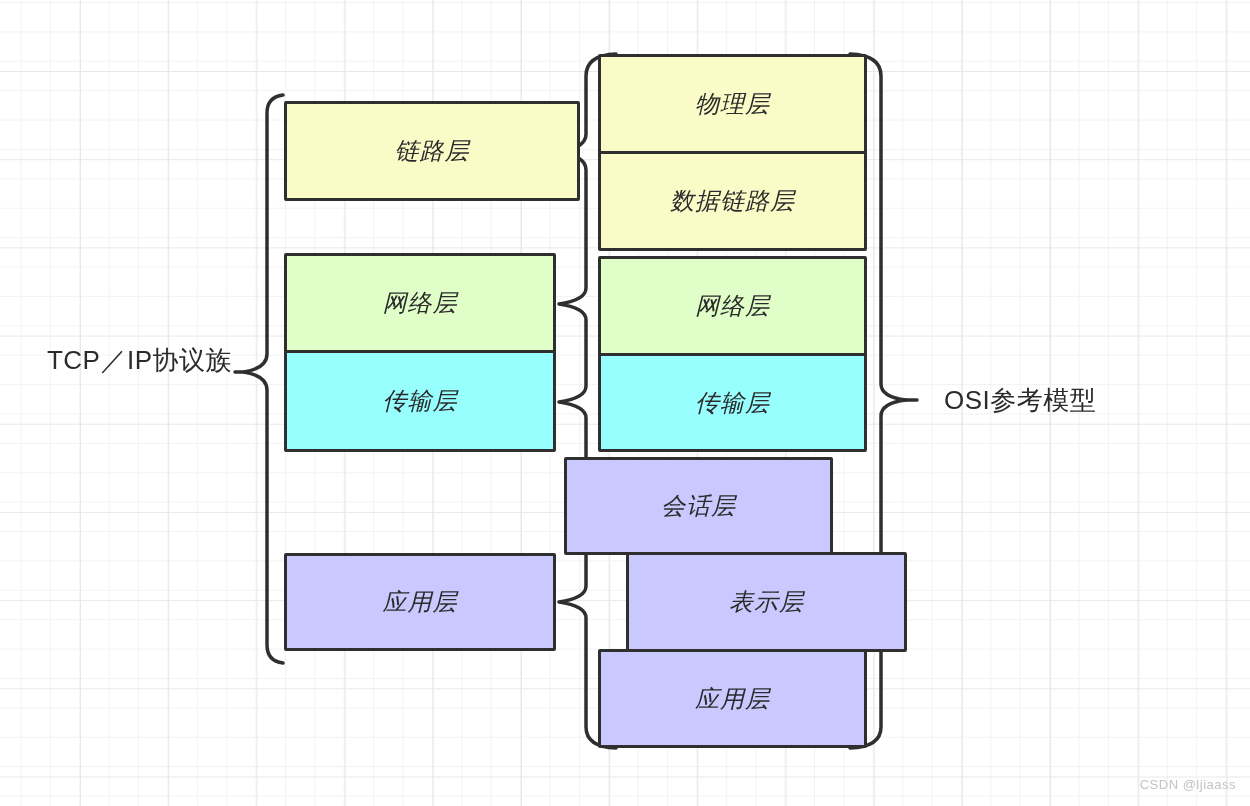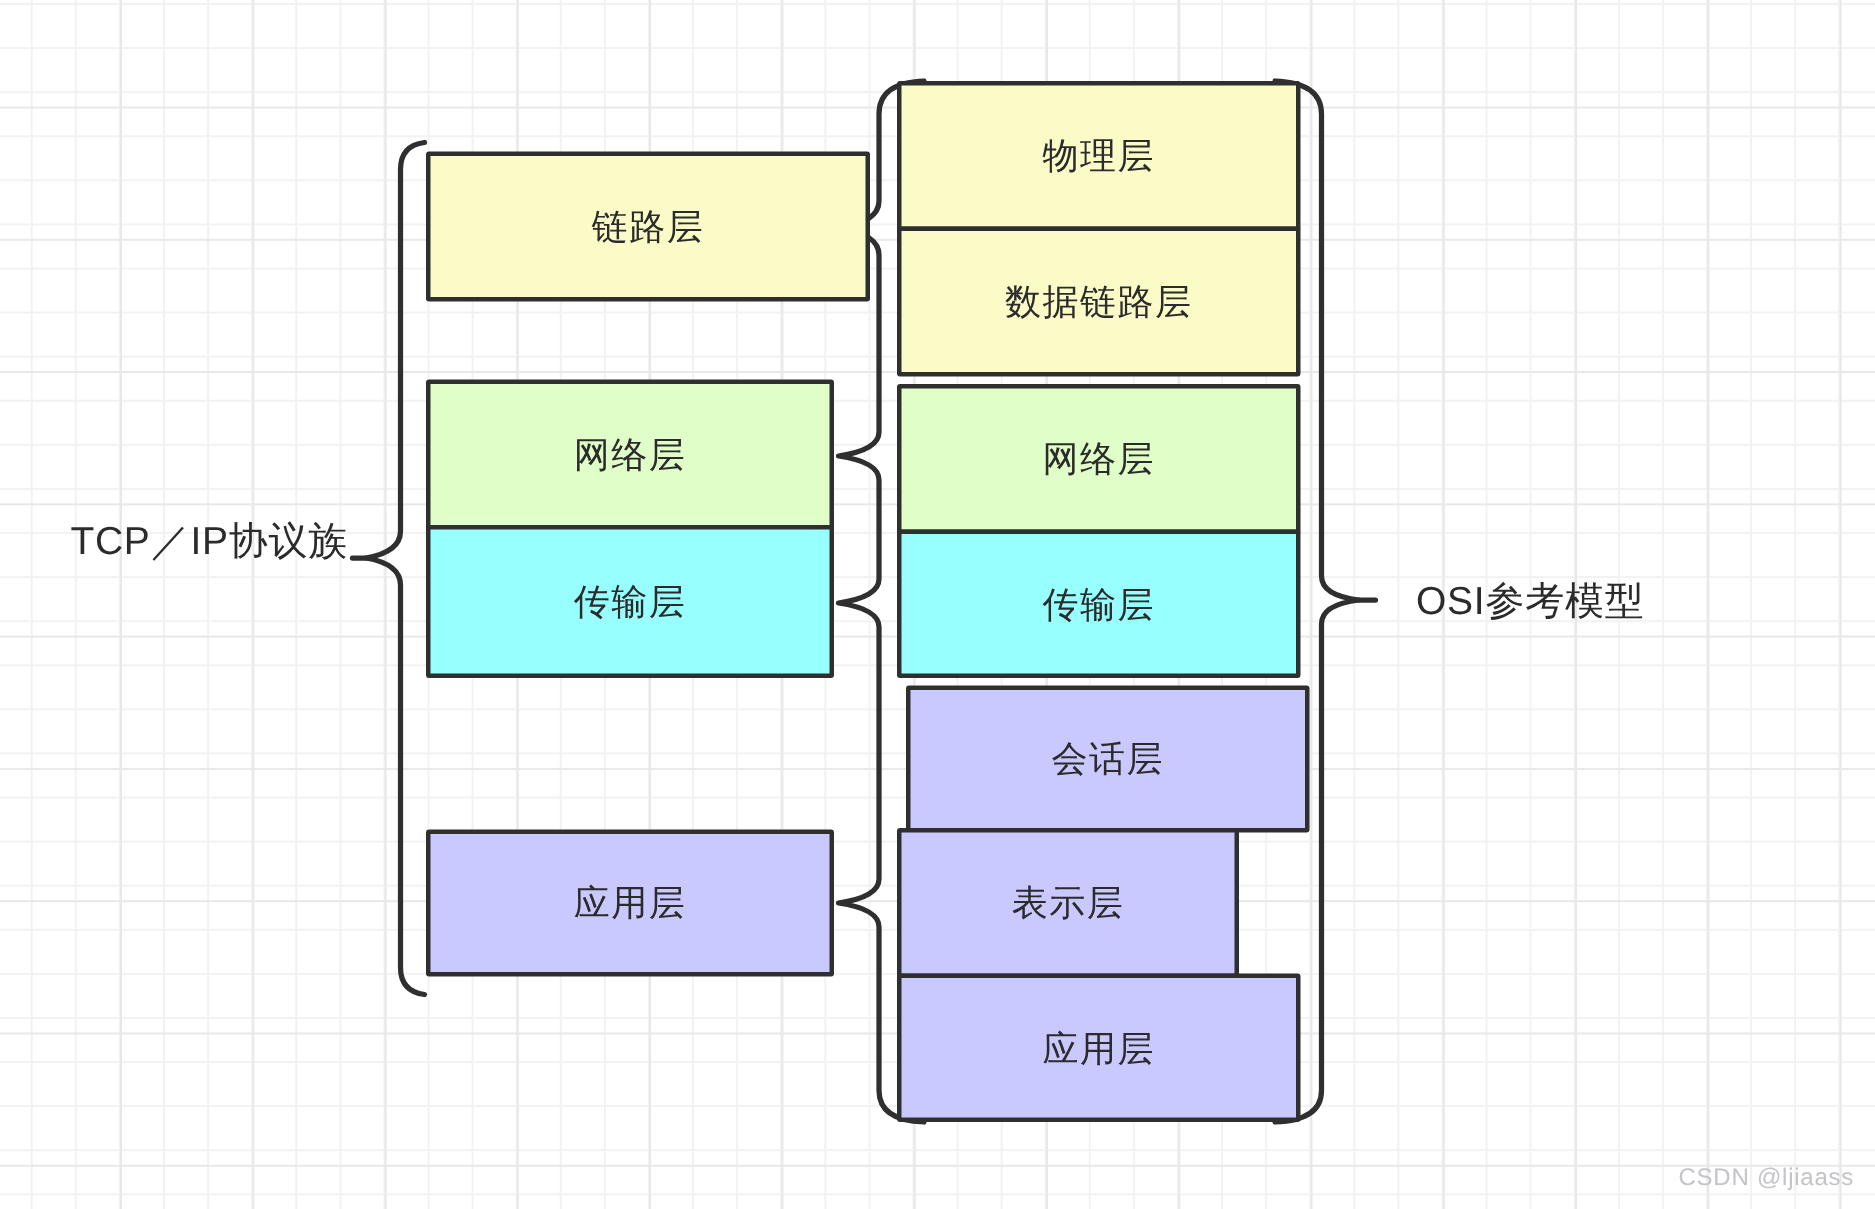--- a/index.html
+++ b/index.html
@@ -24,52 +24,53 @@
     position:absolute;
     box-sizing:border-box;
     border:3px solid #2f2f2f;
     border-radius:2px;
     display:flex;
     align-items:center;
     justify-content:center;
     font-size:24px;
     letter-spacing:1px;
     color:#2b2b2b;
+    font-style:italic;
   }
   .side-label{
     position:absolute;
     font-size:26px;
     color:#2b2b2b;
     letter-spacing:0.5px;
     line-height:34px;
     white-space:nowrap;
   }
   #tcp-label{left:30px;top:343px;width:202px;text-align:right;}
   #osi-label{left:944px;top:383px;}
   svg.braces{position:absolute;left:0;top:0;}
   svg.braces path{fill:none;stroke:#2f2f2f;stroke-width:3.5;stroke-linecap:round;stroke-linejoin:round;}
   .watermark{
     position:absolute;
     right:14px;top:777px;
-    font-size:16px;
+    font-size:13px;
     color:#c3c3c8;
     letter-spacing:0.5px;
   }
   
   #lbox-0{left:284px;top:101px;width:296px;height:100px;}
   #lbox-1{left:284px;top:253px;width:272px;height:100px;}
   #lbox-2{left:284px;top:350px;width:272px;height:102px;}
   #lbox-3{left:284px;top:553px;width:272px;height:98px;}
   
   #rbox-0{left:598px;top:54px;width:269px;height:100px;}
   #rbox-1{left:598px;top:151px;width:269px;height:100px;}
   #rbox-2{left:598px;top:256px;width:269px;height:100px;}
   #rbox-3{left:598px;top:353px;width:269px;height:99px;}
-  #rbox-4{left:604px;top:457px;width:269px;height:98px;}
-  #rbox-5{left:598px;top:552px;width:228px;height:100px;}
+  #rbox-4{left:564px;top:457px;width:269px;height:98px;}
+  #rbox-5{left:626px;top:552px;width:281px;height:100px;}
   #rbox-6{left:598px;top:649px;width:269px;height:99px;}
 </style>
 </head>
 <body>
 
 <div class="canvas">
 
   <svg class="braces" width="1250" height="806" viewBox="0 0 1250 806">
 
     <path d="

